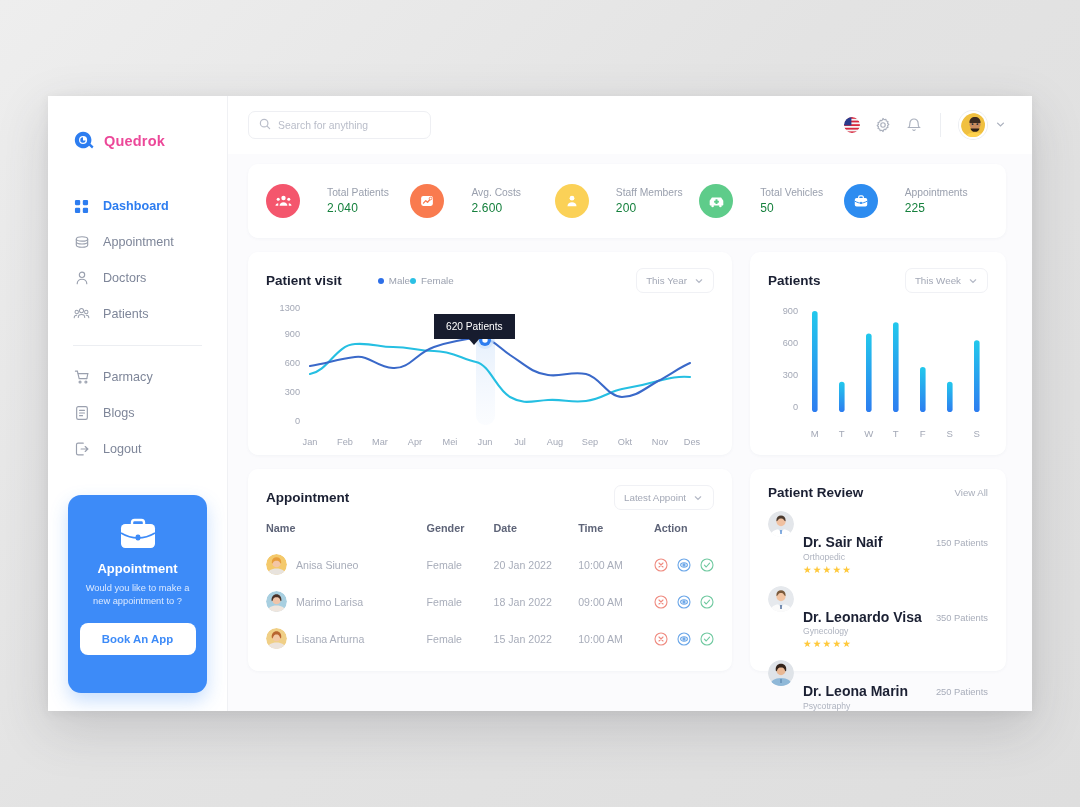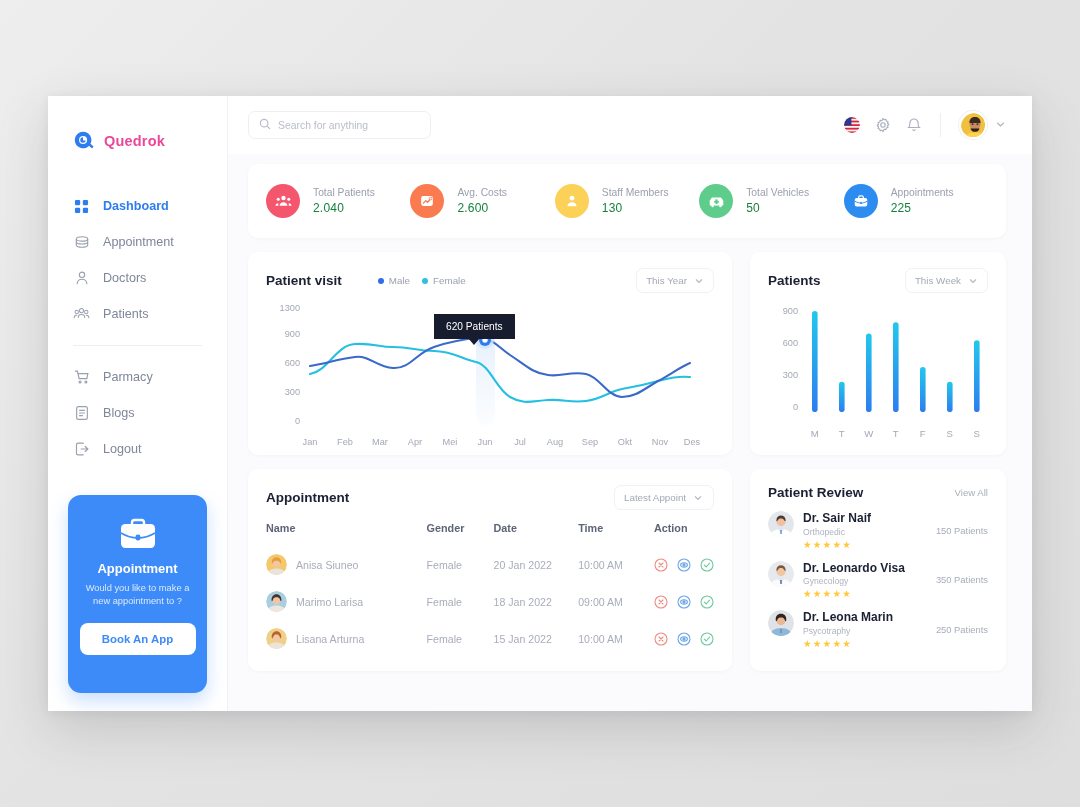--- a/index.html
+++ b/index.html
@@ -92,41 +92,41 @@
 
   
   .content { padding: 10px 26px 0 20px; }
 
   
   .stats {
     background:#fff; border-radius:10px; height:74px;
     display:flex; align-items:center; padding: 0 18px;
     box-shadow: 0 1px 3px rgba(110,120,140,.06);
   }
-  .stat { flex:1; display:flex; align-items:center; gap:13px; }
+  .stat { flex:1; display:flex; align-items:center; gap:27px; }
   .stat-ic { width:34px;height:34px;border-radius:50%;flex:0 0 34px;display:flex;align-items:center;justify-content:center; }
   .stat-label { font-size:10.3px; color:#9aa0ae; margin-bottom:3px; white-space:nowrap;}
   .stat-value { font-size:12px; font-weight:400; color:#15803d; letter-spacing:.2px;}
 
   
   .row { display:flex; gap:18px; margin-top:14px; }
   .panel {
     background:#fff; border-radius:10px;
     box-shadow: 0 1px 3px rgba(110,120,140,.06);
     padding: 16px 18px;
   }
   .panel-head { display:flex; align-items:center; }
   .panel-title { font-size:13.5px; font-weight:700; color:#1b2033; }
   .select {
     margin-left:auto; height:25px; min-width:74px; padding:0 9px;
     border:1px solid #f0f1f5; border-radius:7px;
     display:flex; align-items:center; gap:7px; cursor:pointer;
     font-size:9.8px; color:#a3a8b6; background:#fff; white-space:nowrap;
   }
-  .legend { display:flex; gap:12px; margin-left:36px; align-items:center; }
+  .legend { display:flex; gap:0; margin-left:36px; align-items:center; }
   .lg { display:flex; align-items:center; gap:5px; font-size:9.8px; color:#9ba1af; }
   .lg i { width:6px;height:6px;border-radius:50%; display:block; }
 
   
   .panel-visit { flex:1 1 auto; width:470px; height:203px; position:relative; }
   .panel-patients { flex:0 0 256px; height:203px; position:relative; }
   .panel-appt { flex:1 1 auto; width:470px; height:202px; }
   .panel-review { flex:0 0 256px; height:202px; }
 
   .chart-box { position:relative; margin-top:4px; }
@@ -139,21 +139,21 @@
   }
   td { font-size:10.6px; color:#a8adba; padding: 8px 0; }
   .cell-name { display:flex; align-items:center; gap:9px;text-align:right; }
   .row-av { width:21px;height:21px;border-radius:50%;overflow:hidden;flex:0 0 21px; display:block;}
   .acts { display:flex; gap:9px; align-items:center; }
   .acts span { cursor:pointer; display:block; width:14px;height:14px;}
 
   
   .rev { display:flex; align-items:flex-start; gap:9px; margin-top:11px; }
   .rev-av { width:26px;height:26px;border-radius:50%;overflow:hidden;flex:0 0 26px; display:block; }
-  .rev-name { font-size:12px; font-weight:700; color:#1b2033; }
+  .rev-name { font-size:14px; font-weight:700; color:#1b2033;margin-top:23px; }
   .rev-spec { font-size:8.6px; color:#aeb3bf; margin: 1.5px 0 2px; }
   .stars { color:#ffc93c; font-size:9.6px; letter-spacing:1.2px; }
   .rev-count { margin-left:auto; font-size:9.4px; color:#a8adba; align-self:center; white-space:nowrap;}
   .viewall { margin-left:auto; font-size:9.6px; color:#a8adba; cursor:pointer; }
 
   .tip {
     position:absolute; background:#171c2e; color:#fff;
     font-size:10.2px; padding: 7px 12px; border-radius:0; white-space:nowrap;
   }
   .tip:after {
@@ -384,21 +384,21 @@
 
         <div class="stat">
           <span class="stat-ic" style="background:#fbd157">
             <svg viewBox="0 0 18 18" width="16" height="16" fill="#fff">
               <circle cx="9" cy="5.8" r="2.7"></circle>
               <path d="M3.9 15c0-2.9 2.3-4.6 5.1-4.6s5.1 1.7 5.1 4.6z"></path>
             </svg>
           </span>
           <span>
             <div class="stat-label">Staff Members</div>
-            <div class="stat-value">130</div>
+            <div class="stat-value">200</div>
           </span>
         </div>
 
         <div class="stat">
           <span class="stat-ic" style="background:#5ecc8a">
             <svg viewBox="0 0 20 16" width="17" height="15">
               <path d="M2 7.2 4.6 3.4h10.8L18 7.2v4.2a1.4 1.4 0 0 1-1.4 1.4H3.4A1.4 1.4 0 0 1 2 11.4z" fill="#fff"></path>
               <rect x="8.8" y="5.4" width="2.4" height="5.6" rx=".5" fill="#5ecc8a"></rect>
               <rect x="7.2" y="7" width="5.6" height="2.4" rx=".5" fill="#5ecc8a"></rect>
               <circle cx="5.4" cy="13.2" r="1.5" fill="#fff"></circle>

